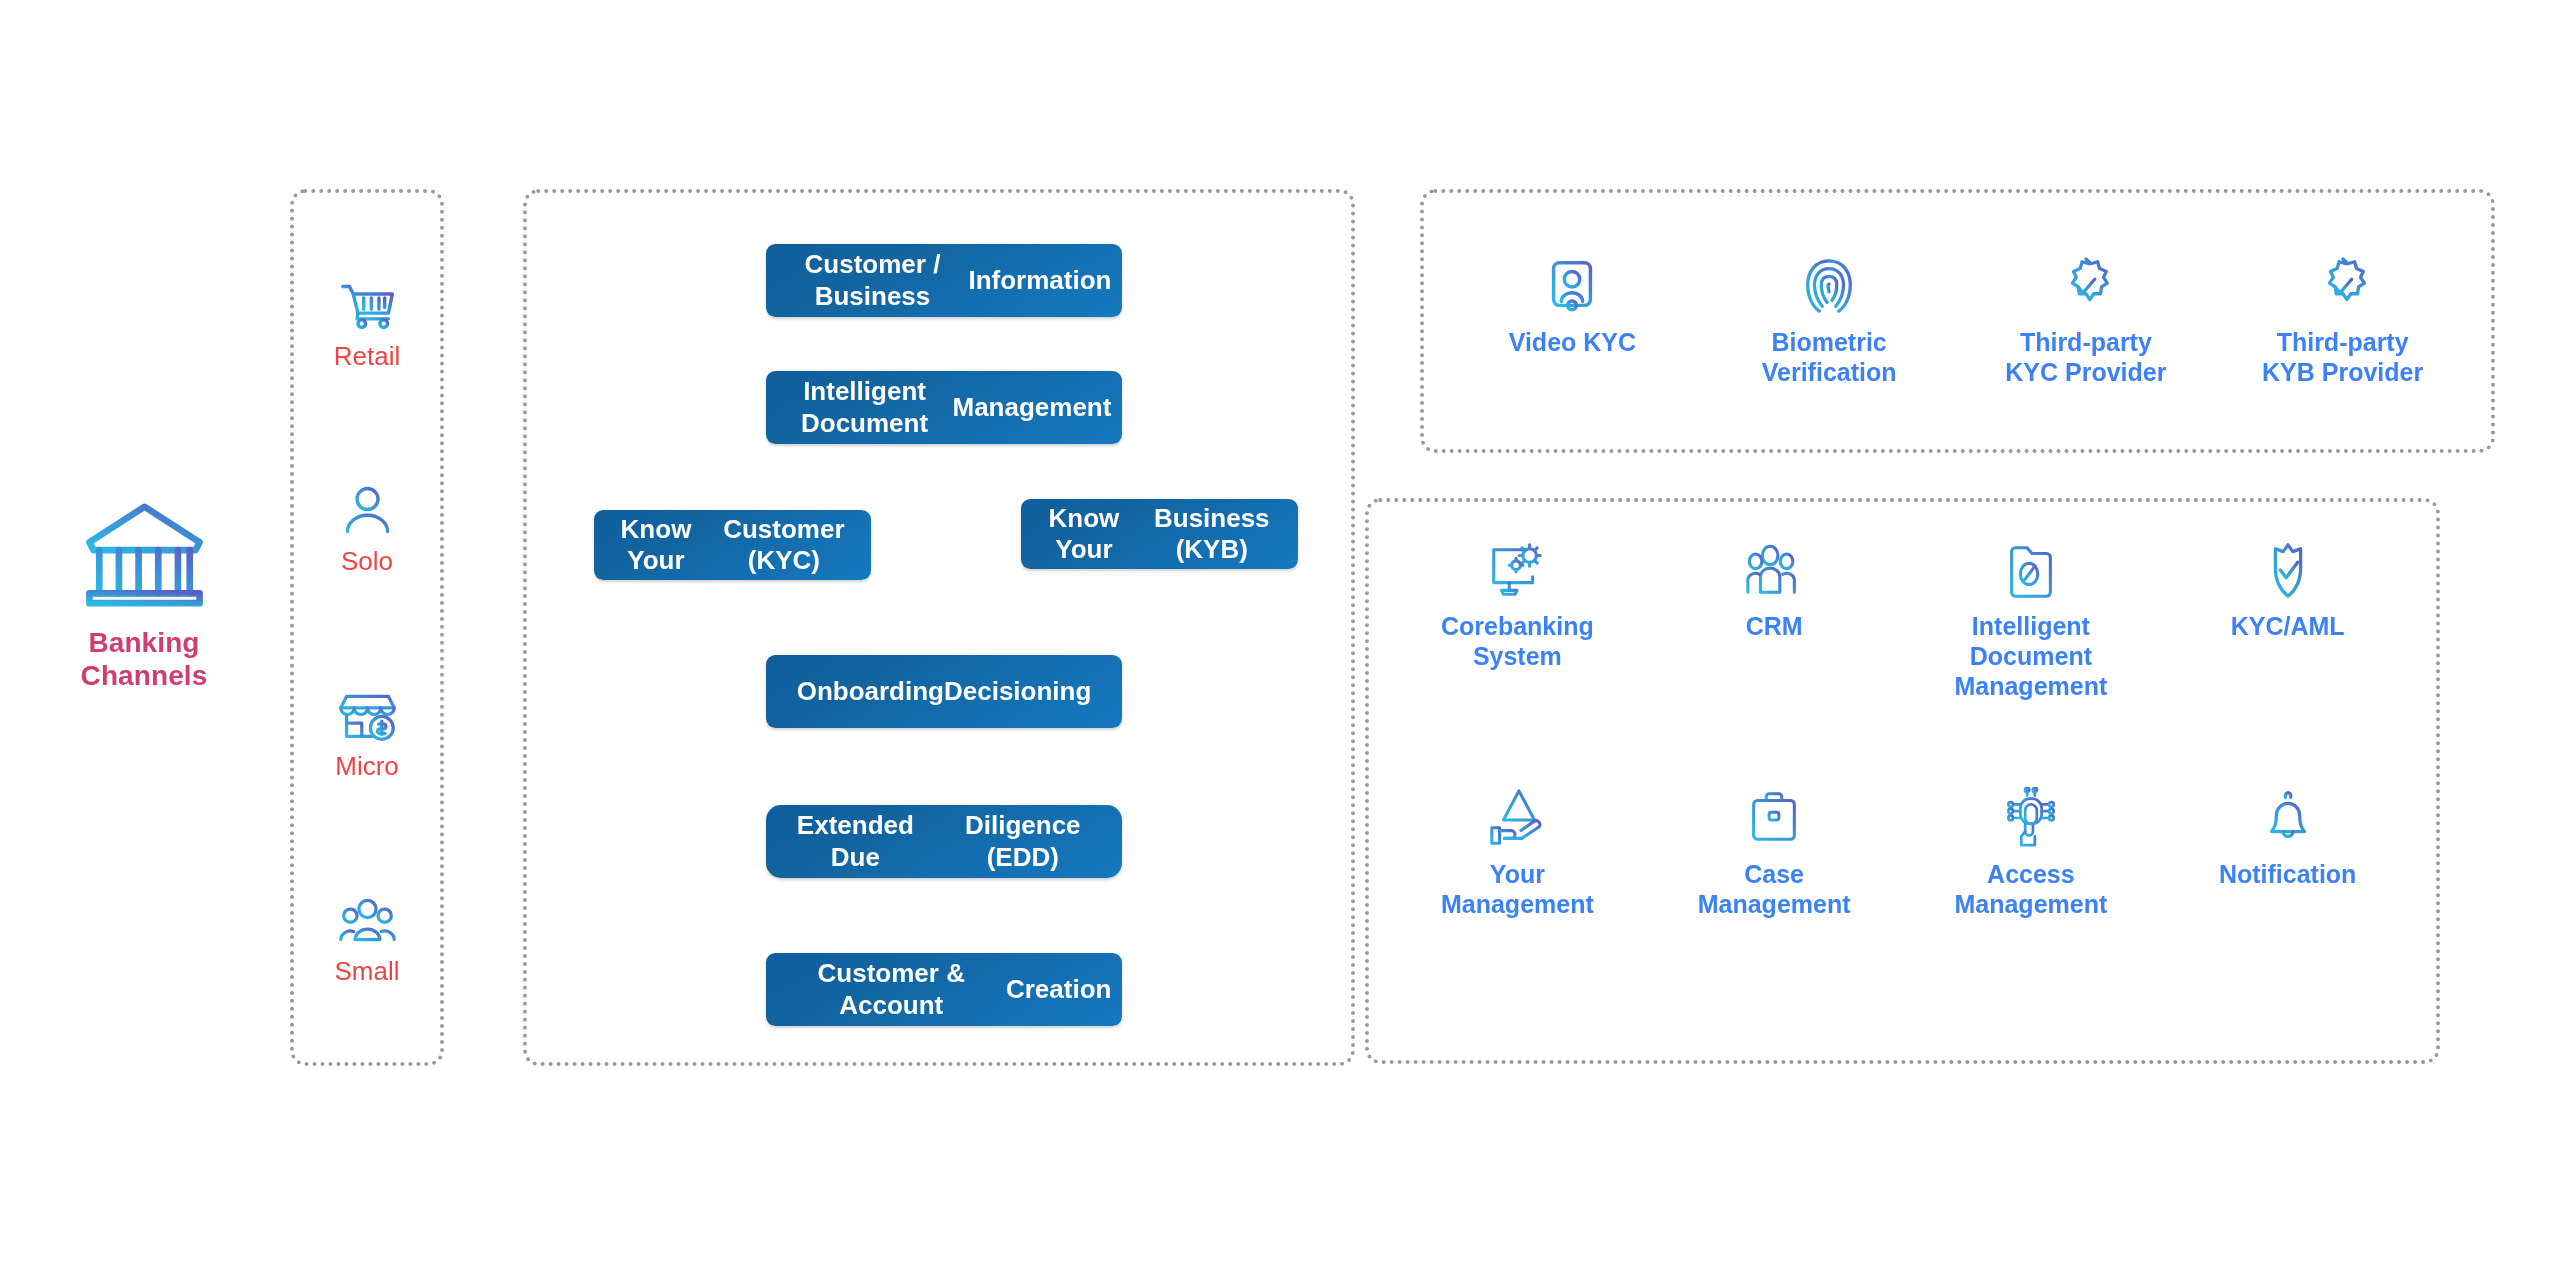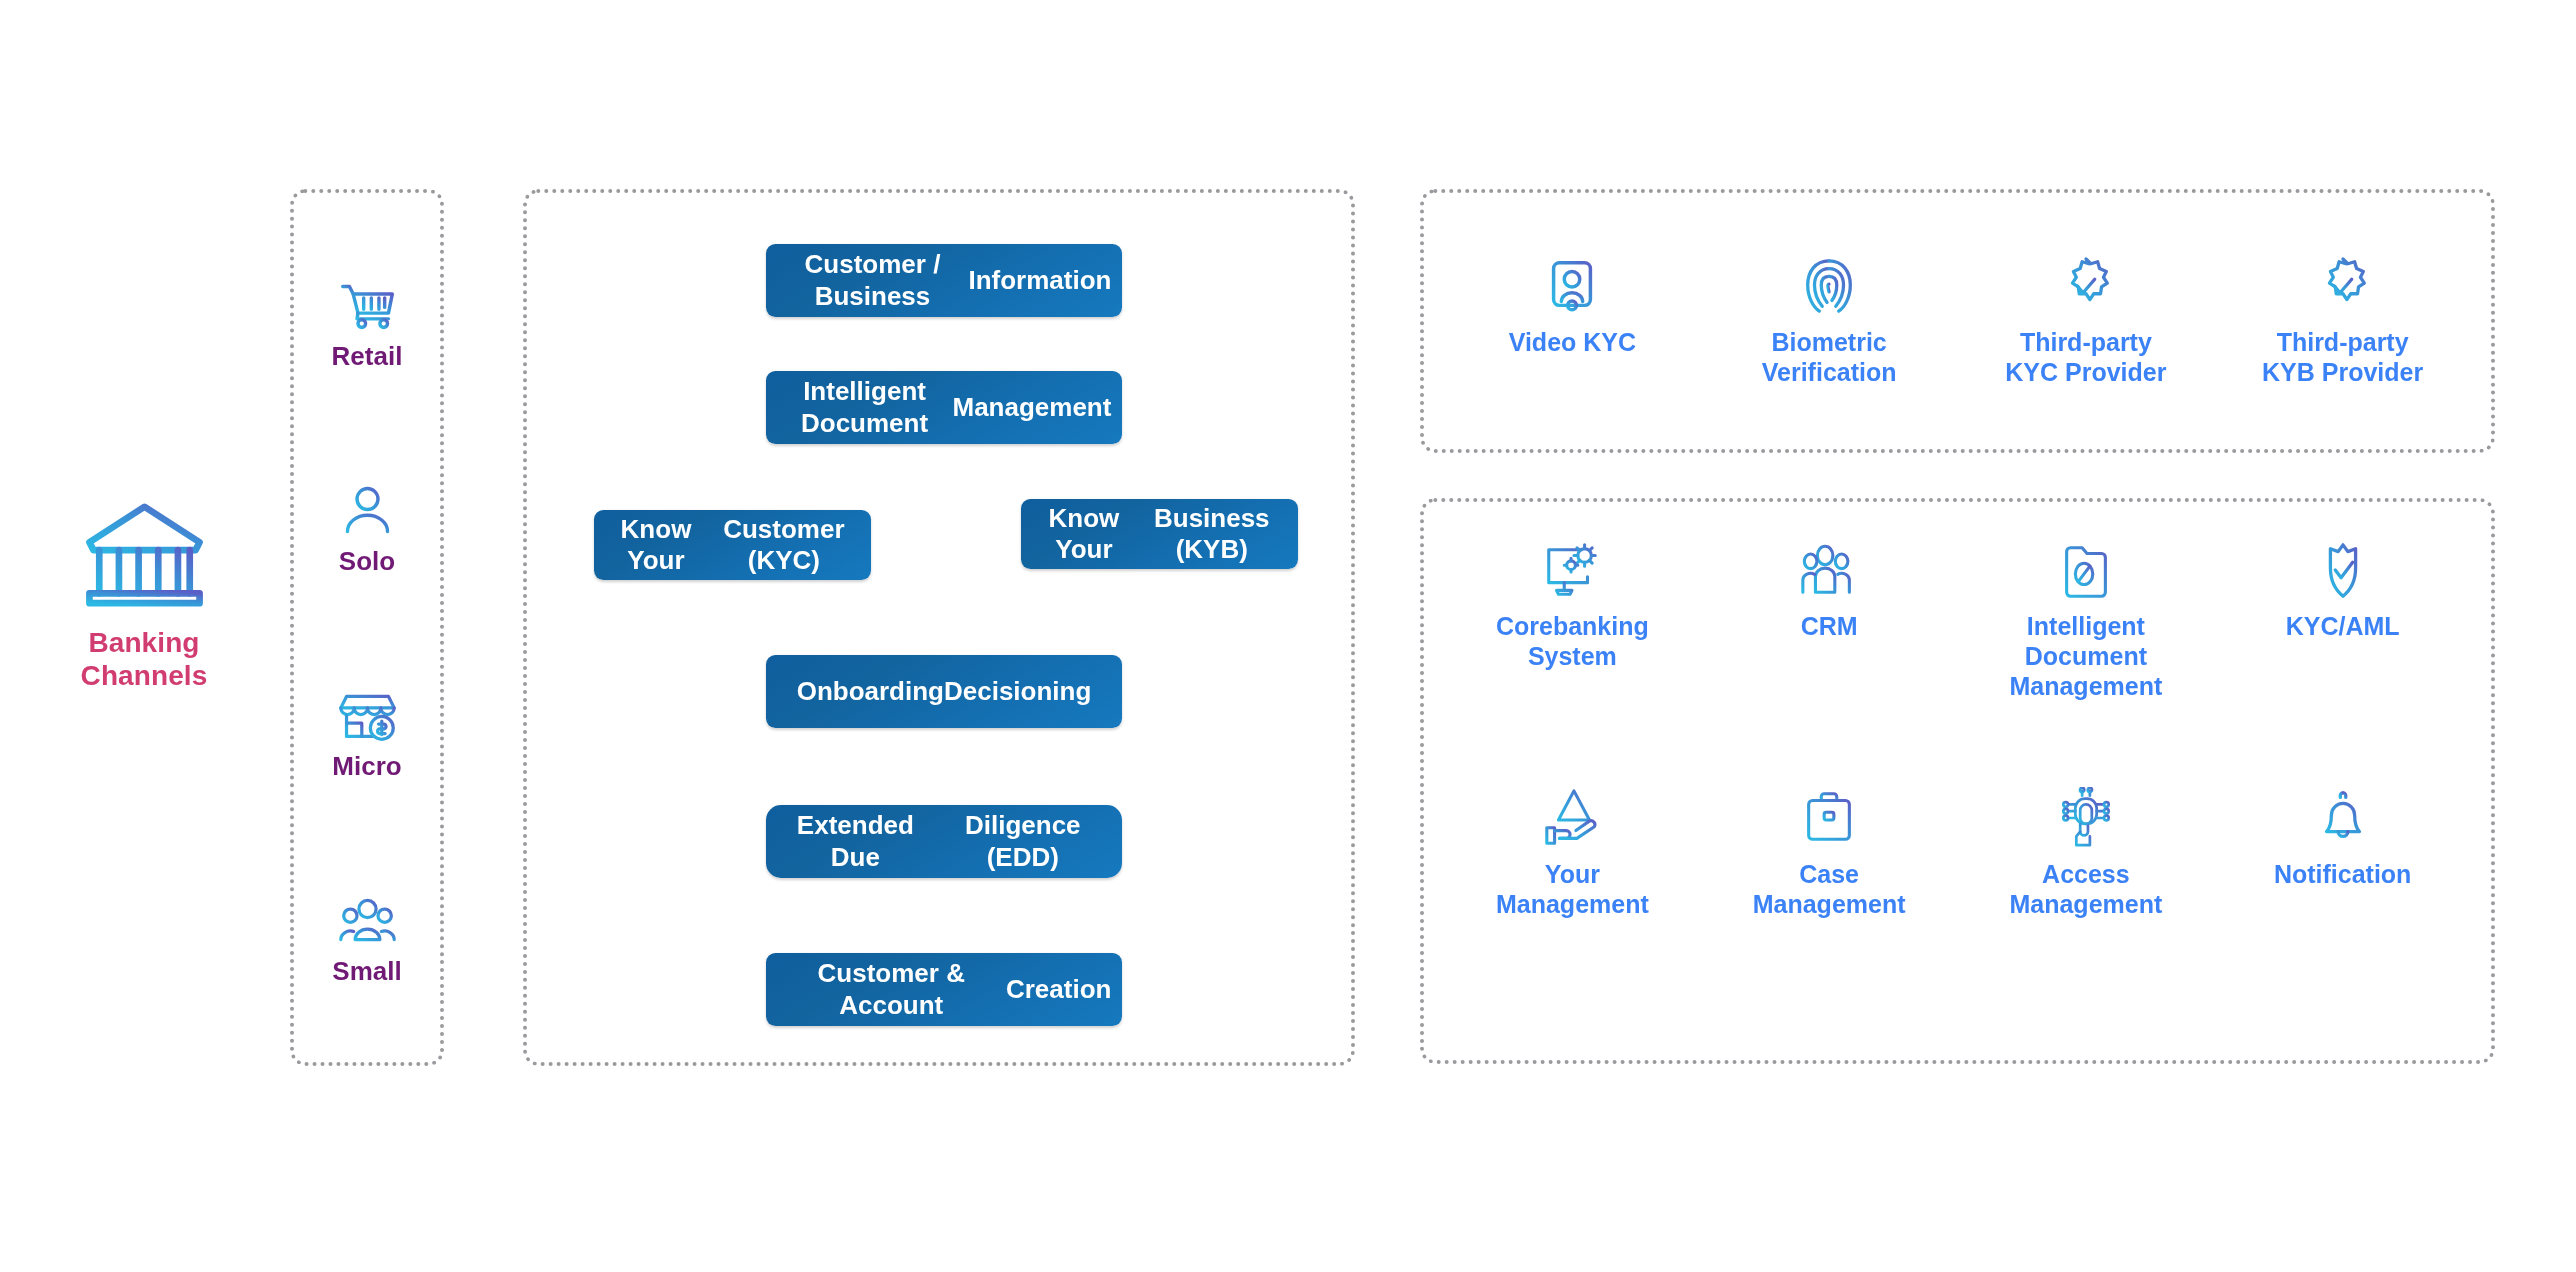--- a/index.html
+++ b/index.html
@@ -43,22 +43,22 @@
     justify-content: space-around; align-items: center;
     padding: 28px 0 21px;
   }
   .channel-item {
     display: flex; flex-direction: column;
     align-items: center; gap: 5.9px;
     width: 100%;
   }
   .channel-icon { width: 61px; height: 61px; }
   .channel-label {
-    color: #701a75;
-    font-size: 26px; font-weight: 700;
+    color: #ef4444;
+    font-size: 26px; font-weight: 400;
     text-align: center; line-height: 1.15;
   }
 
   
   #flow-panel { left: 523px; top: 189px; width: 832px; height: 877px; }
   .flow-inner { position: absolute; inset: 0; }
 
   .flow-box {
     position: absolute;
     background: linear-gradient(150deg,#0f5e9e 0%, #12649f 30%, #1470b3 70%, #1679be 100%);
@@ -78,21 +78,21 @@
   #box-customer-business { top: 51px;  }
   #box-idm               { top: 178px; }
   #box-kyc               { top: 317px; }
   #box-kyb               { top: 306px; }
   #box-onboarding        { top: 462px; }
   #box-edd               { top: 612px; border-radius: 15px;}
   #box-account           { top: 760px;}
 
   
   #verification-panel { left: 1420px; top: 189px;  width: 1075px; height: 264px; }
-  #systems-panel      { left: 1420px; top: 498px;  width: 1075px; height: 566px; }
+  #systems-panel      { left: 1365px; top: 498px;  width: 1075px; height: 566px; }
 
   .tile-grid {
     position: absolute; inset: 0;
     display: grid;
     padding: 31px 20px;
     justify-items: center; align-items: start;
   }
   #verification-grid { grid-template-columns: repeat(4, 1fr); align-content: center; }
   #systems-grid      { grid-template-columns: repeat(4, 1fr); grid-template-rows: 1fr 1fr; row-gap: 5.9px; padding-top:38px; }
 

